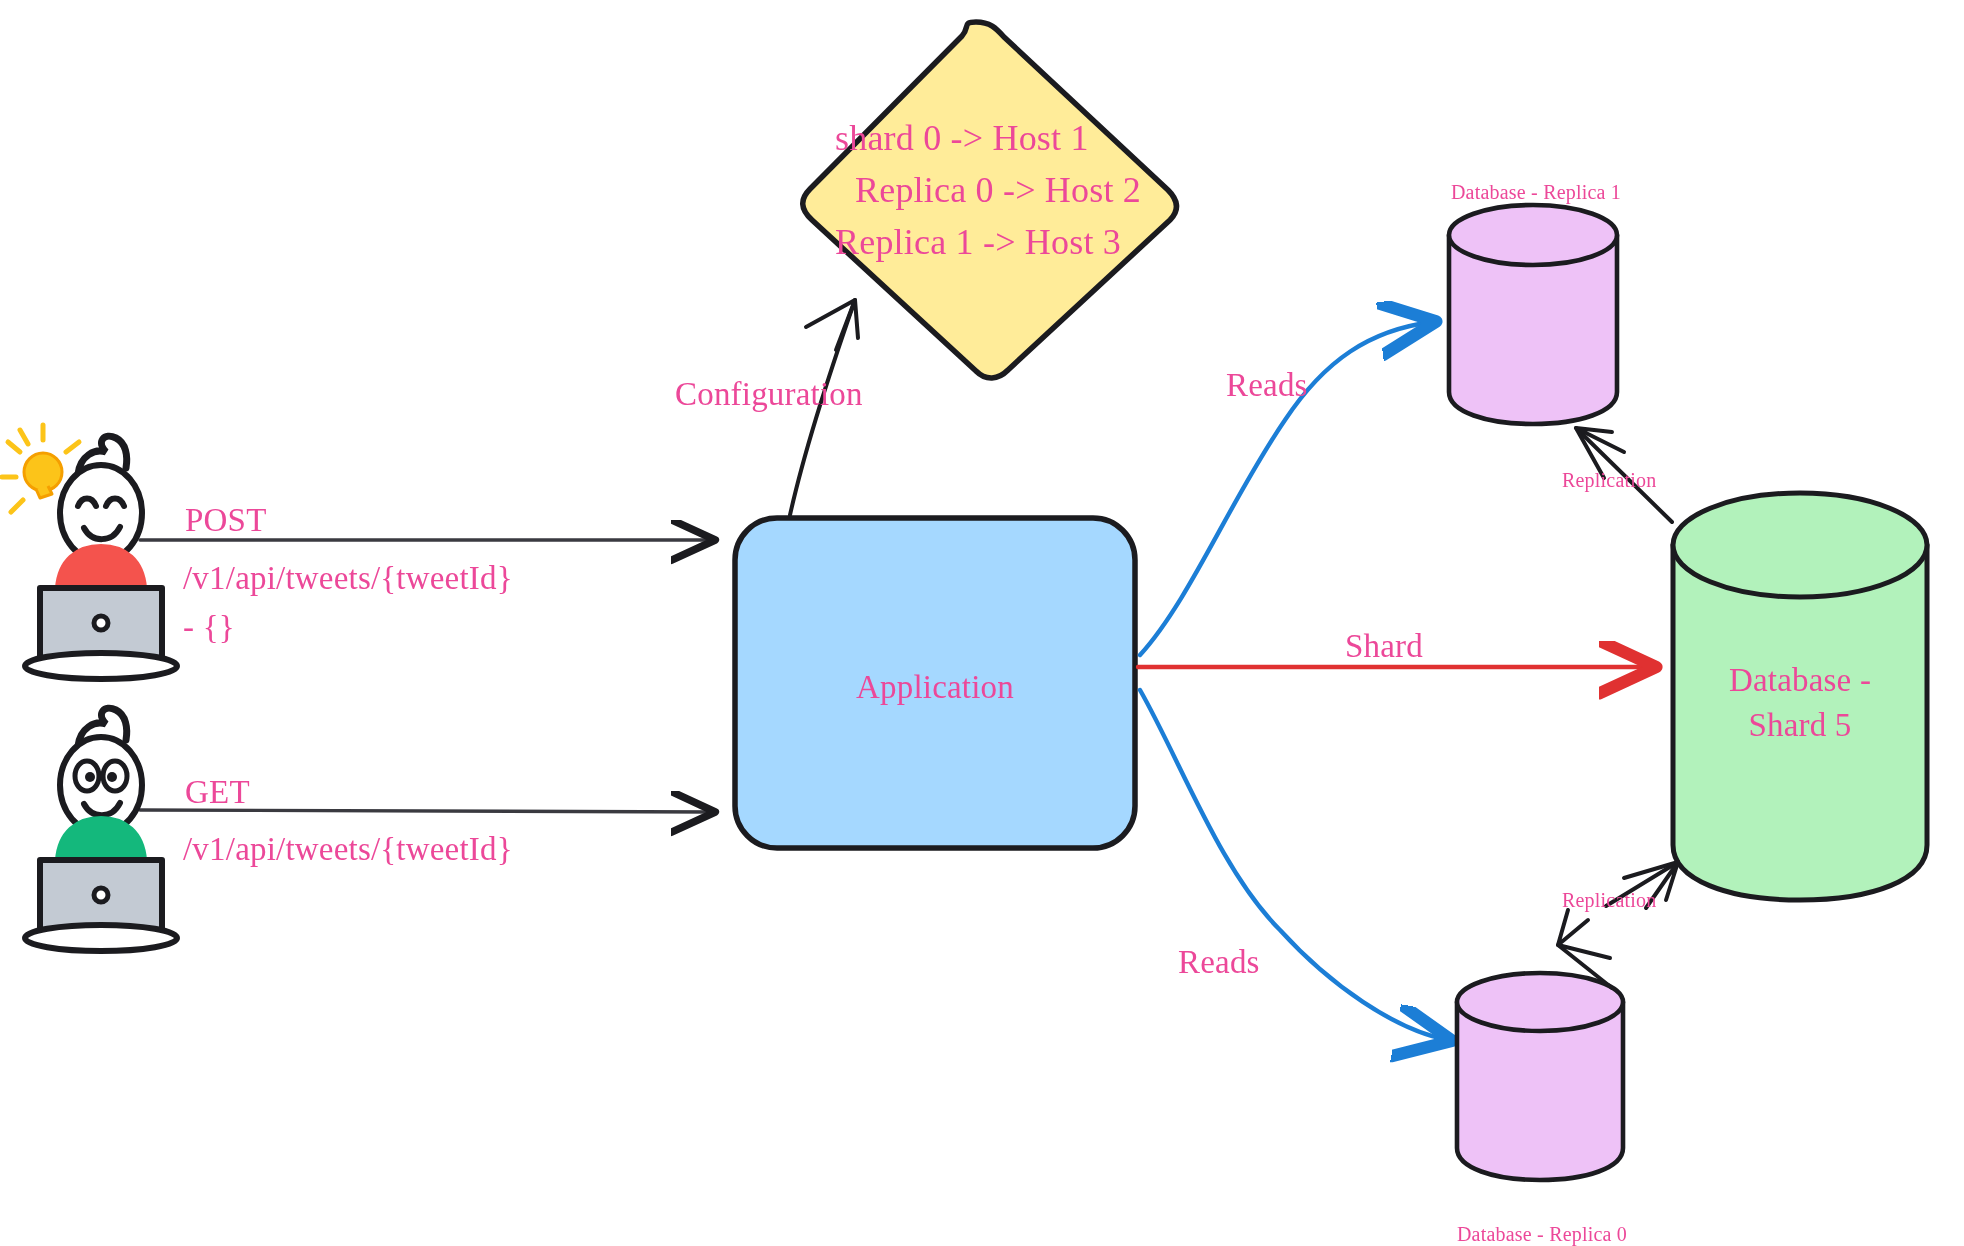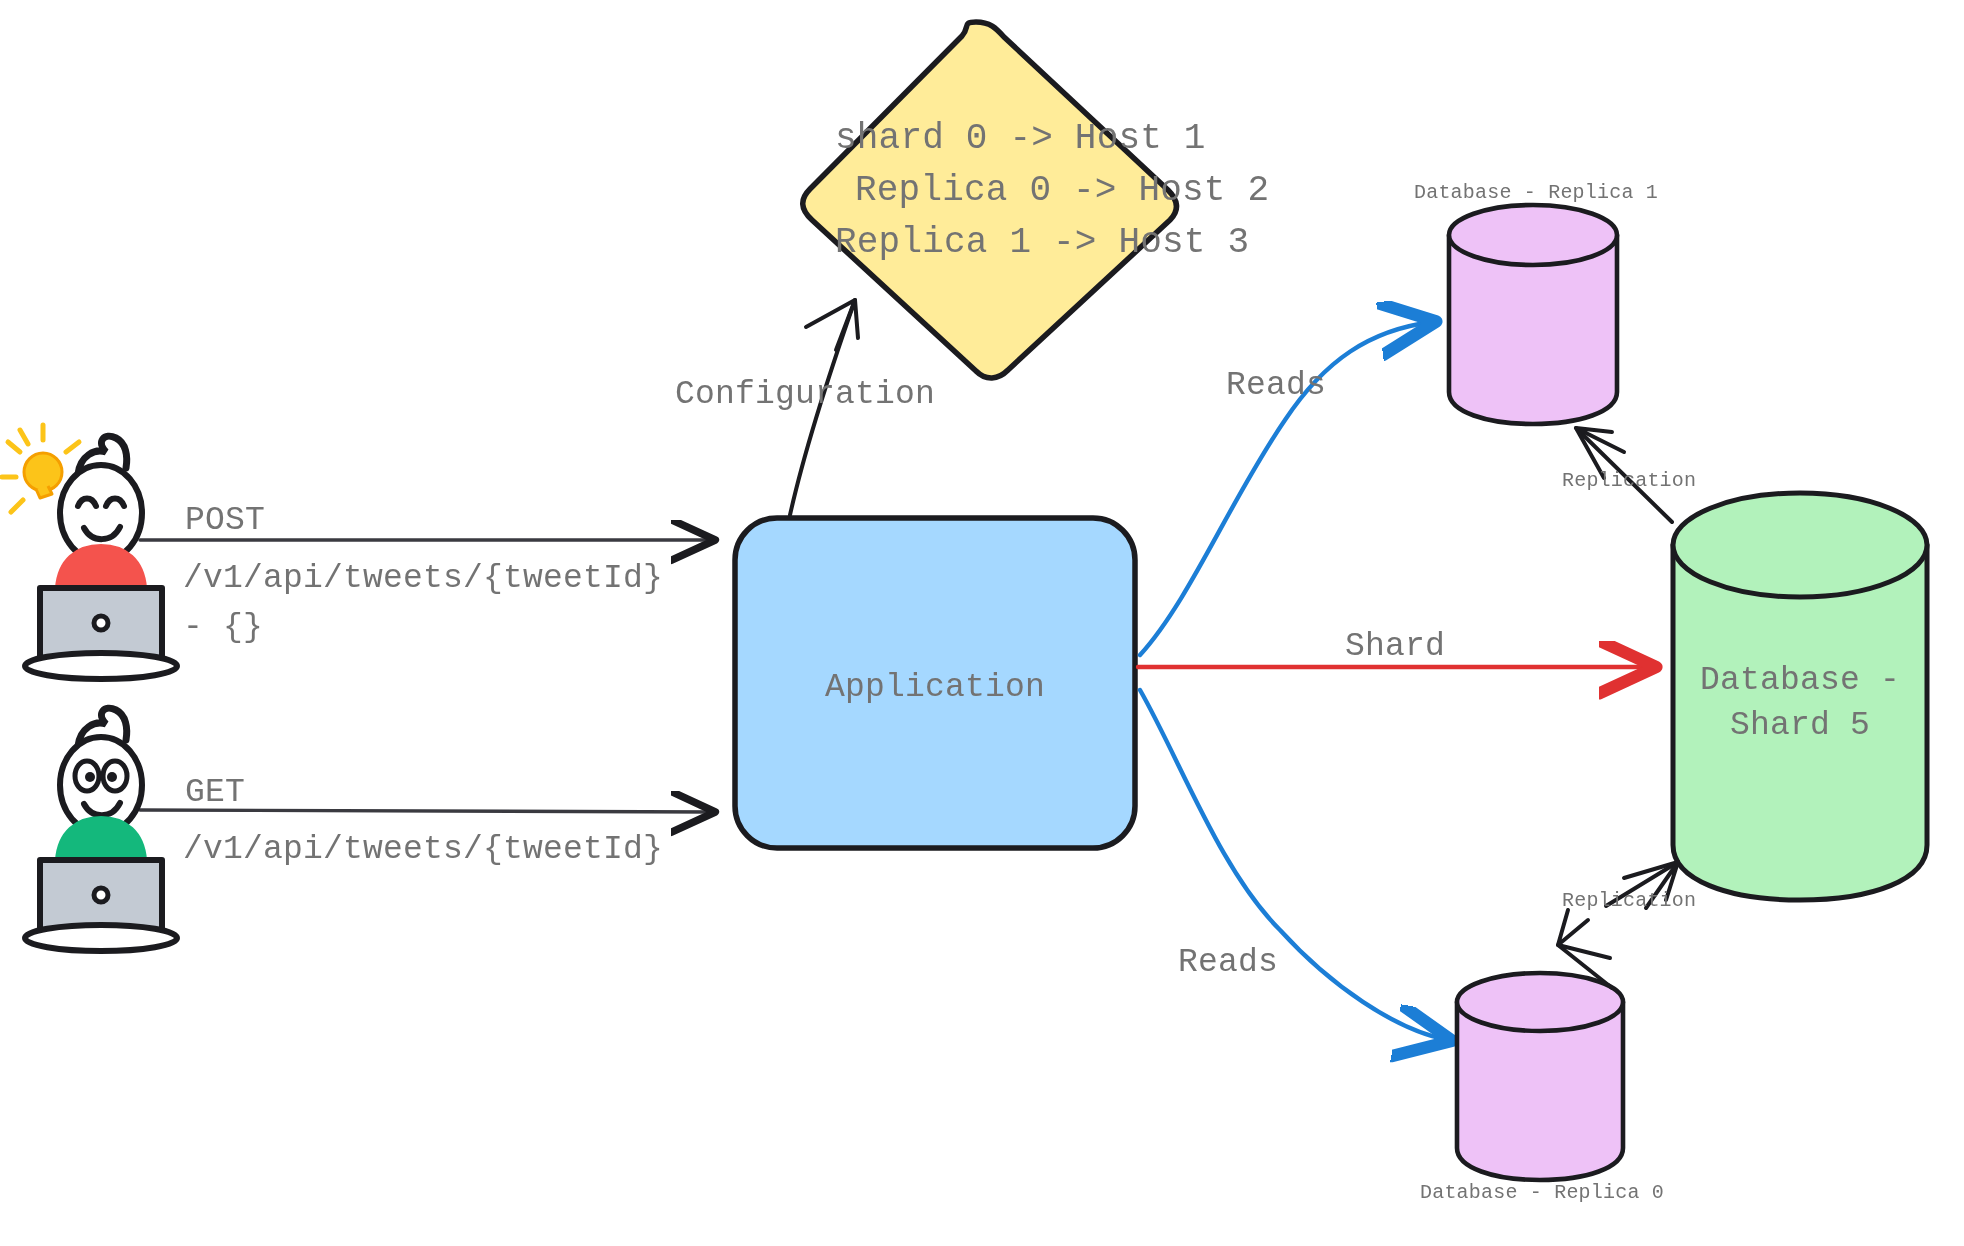--- a/index.html
+++ b/index.html
@@ -15,22 +15,22 @@
     font-family: "DejaVu Sans", sans-serif;
   }
   #canvas {
     position: absolute;
     inset: 0;
     width: 1964px;
     height: 1246px;
   }
   .lbl {
     position: absolute;
-    font-family: Liberation Mono, monospace;
-    color: #737373;
+    font-family: Liberation Serif, serif;
+    color: #ec4899;
     white-space: pre;
     line-height: 1.26;
     letter-spacing: 0.2px;
   }
   .lbl-sm { font-size: 20px; }
   .lbl-md { font-size: 33px; }
   .lbl-lg { font-size: 36px; }
   .center { text-align: center; transform: translateX(-50%); }
 </style>
 </head>
@@ -176,15 +176,15 @@
 
 <div class="lbl lbl-md" style="left:1226px; top:365px;">Reads</div>
 <div class="lbl lbl-md" style="left:1178px; top:942px;">Reads</div>
 
 <div class="lbl lbl-md" style="left:1345px; top:626px;">Shard</div>
 
 <div class="lbl lbl-sm" style="left:1562px; top:468px;">Replication</div>
 <div class="lbl lbl-sm" style="left:1562px; top:888px;">Replication</div>
 
 <div class="lbl lbl-sm center" style="left:1536px; top:180px;">Database - Replica 1</div>
-<div class="lbl lbl-sm center" style="left:1542px; top:1180px;">Database - Replica 0</div>
+<div class="lbl lbl-sm center" style="left:1542px; top:1222px;">Database - Replica 0</div>
 <div class="lbl lbl-md center" style="left:1800px; top:660px;text-align:center;">Database -</div>
 <div class="lbl lbl-md center" style="left:1800px; top:705px;">Shard 5</div>
 
 </body></html>

